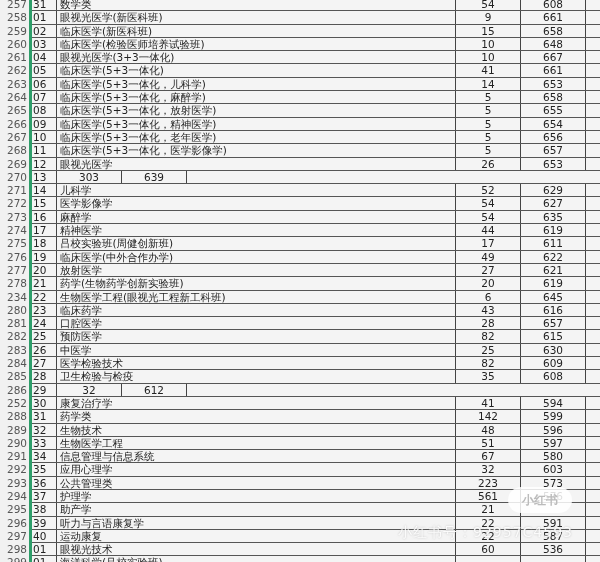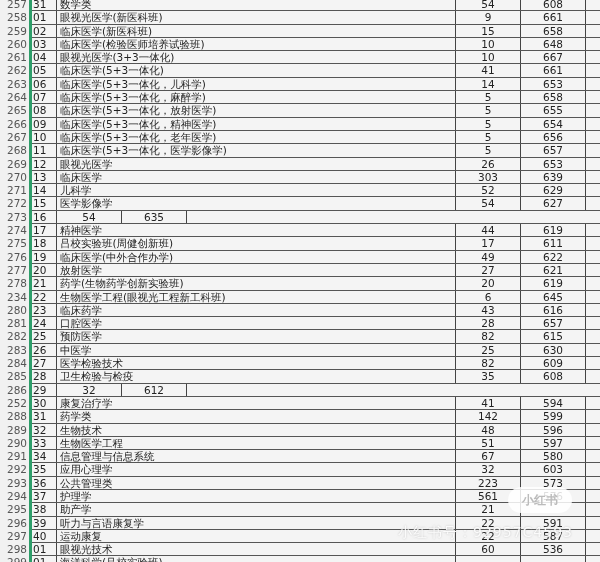--- a/index.html
+++ b/index.html
@@ -198,21 +198,20 @@
         <div class="c-count">26</div>
         <div class="c-score">653</div>
         <div class="c-extra"></div>
       </div>
     </div>
     <div class="row">
       <div class="rownum">270</div>
       <div class="sel-bar" style="background: rgb(46, 158, 106);"></div>
       <div class="grid-area">
         <div class="c-code">13</div>
-        <div class="c-name">临床医学</div>
         <div class="c-count">303</div>
         <div class="c-score">639</div>
         <div class="c-extra"></div>
       </div>
     </div>
     <div class="row">
       <div class="rownum">271</div>
       <div class="sel-bar" style="background: rgb(46, 158, 106);"></div>
       <div class="grid-area">
         <div class="c-code">14</div>
@@ -231,20 +230,21 @@
         <div class="c-count">54</div>
         <div class="c-score">627</div>
         <div class="c-extra"></div>
       </div>
     </div>
     <div class="row">
       <div class="rownum">273</div>
       <div class="sel-bar" style="background: rgb(46, 158, 106);"></div>
       <div class="grid-area">
         <div class="c-code">16</div>
+        <div class="c-name">麻醉学</div>
         <div class="c-count">54</div>
         <div class="c-score">635</div>
         <div class="c-extra"></div>
       </div>
     </div>
     <div class="row">
       <div class="rownum">274</div>
       <div class="sel-bar" style="background: rgb(46, 158, 106);"></div>
       <div class="grid-area">
         <div class="c-code">17</div>

